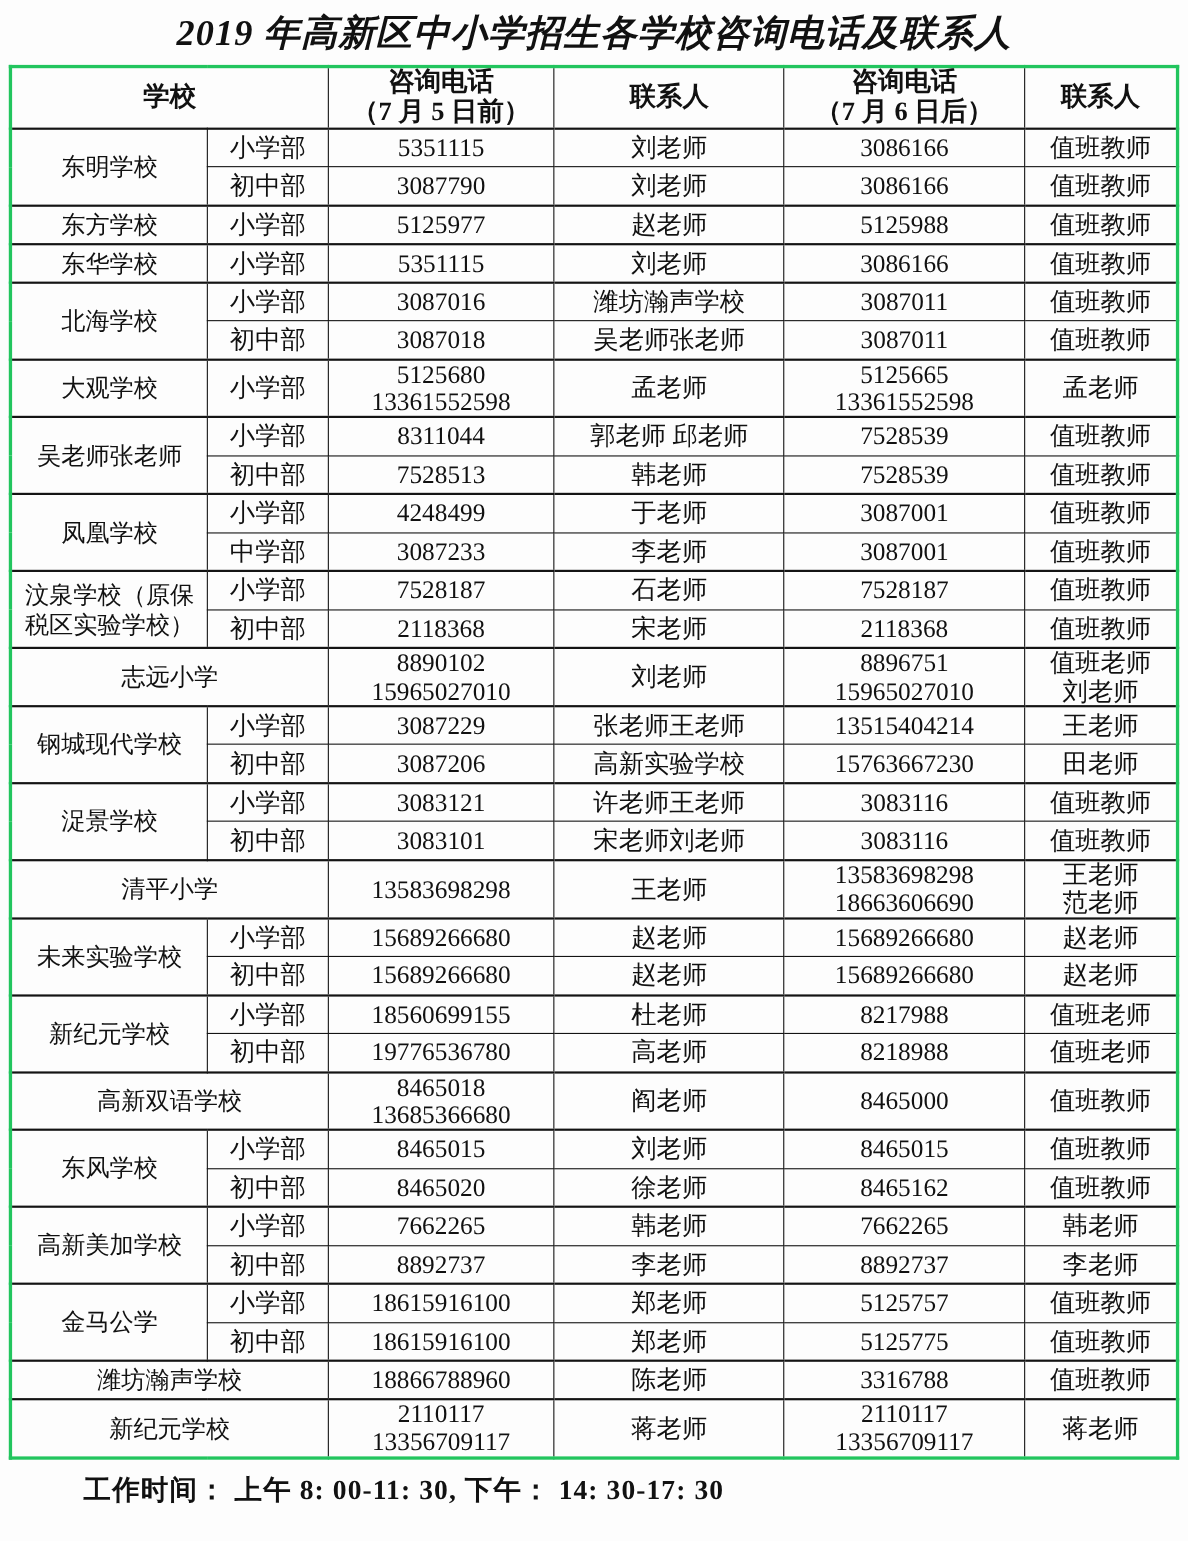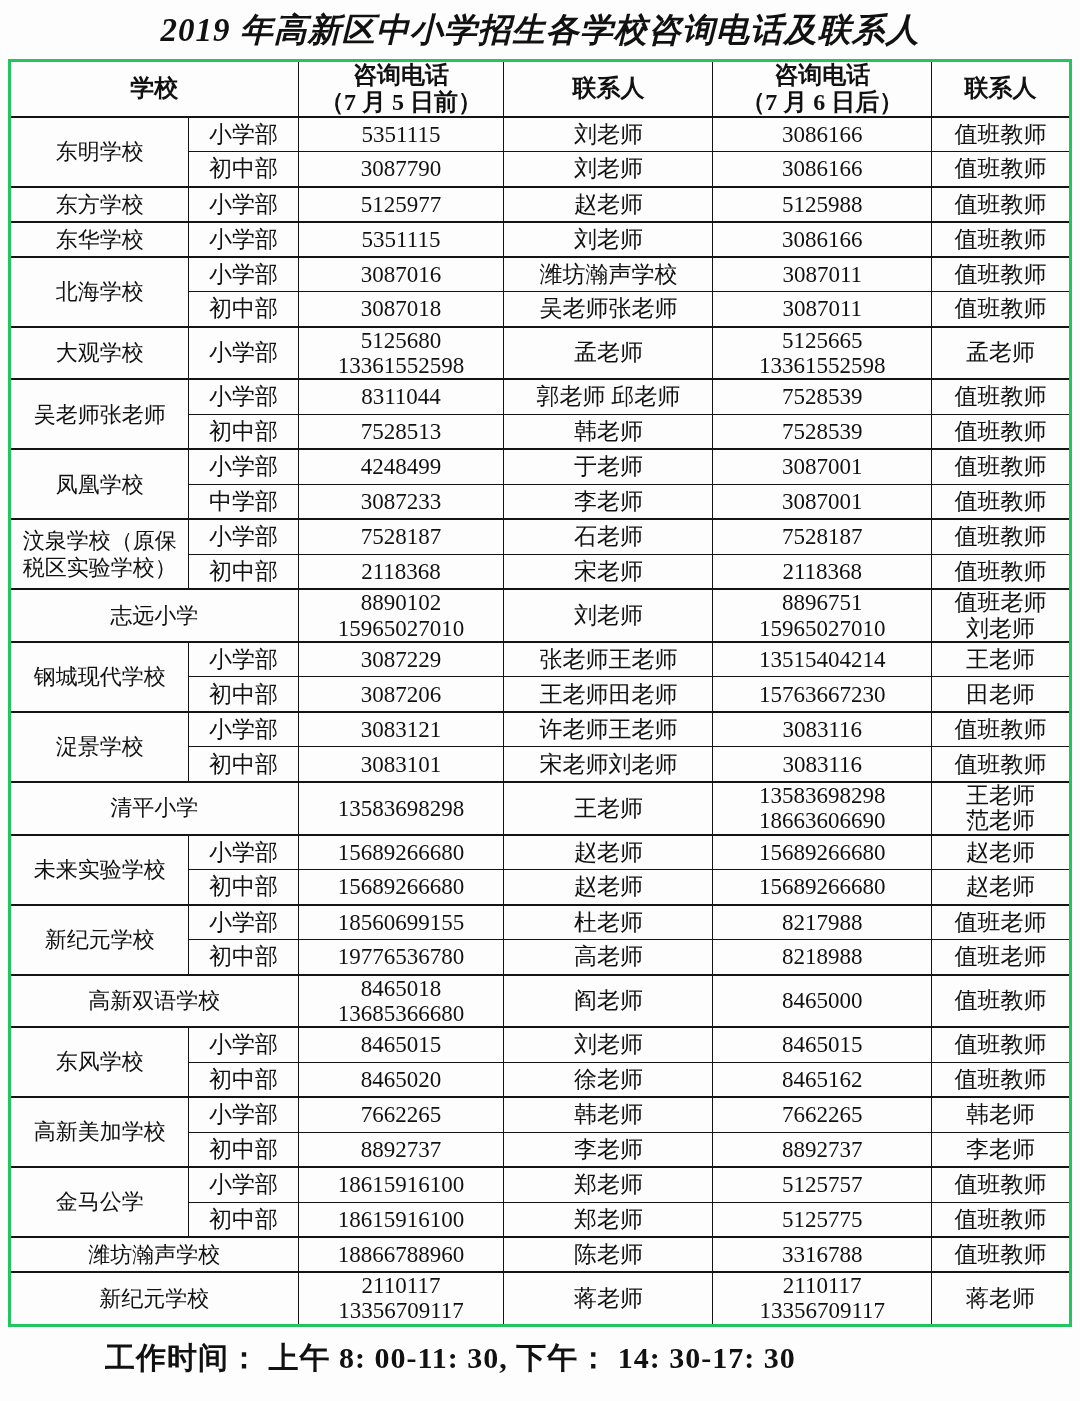--- a/index.html
+++ b/index.html
@@ -37,22 +37,22 @@
   .sched thead tr{height:55px;}
   .sched th{font-size:24px;font-weight:bold;line-height:1.12;border-bottom-width:2.6px;}
   .sched tbody tr{height:35px;}
   .sched tbody tr.tall{height:43px;}
   .sched tbody tr.gs td{border-top-width:2.6px;}
   .sched td{font-size:23px;line-height:1.1;}
   .sched td.school{font-size:22px;line-height:1.25;font-family:Liberation Serif, serif;}
 
   .footer{
     font-weight:bold;
-    font-size:30px;
-    padding:11px 0 0 105px;
+    font-size:25px;
+    padding:11px 0 0 76px;
     letter-spacing:1px;
   }
 
   
   .wm{position:absolute;z-index:6;pointer-events:none;}
 </style>
 </head>
 <body>
 
 <div class="page">
@@ -195,21 +195,21 @@
           <td class="school" rowspan="2">钢城现代学校</td>
           <td>小学部</td>
           <td>3087229</td>
           <td>张老师王老师</td>
           <td>13515404214</td>
           <td>王老师</td>
         </tr>
         <tr>
           <td>初中部</td>
           <td>3087206</td>
-          <td>王老师田老师</td>
+          <td>高新实验学校</td>
           <td>15763667230</td>
           <td>田老师</td>
         </tr>
         <tr class="gs">
           <td class="school" rowspan="2">浞景学校</td>
           <td>小学部</td>
           <td>3083121</td>
           <td>许老师王老师</td>
           <td>3083116</td>
           <td>值班教师</td>

